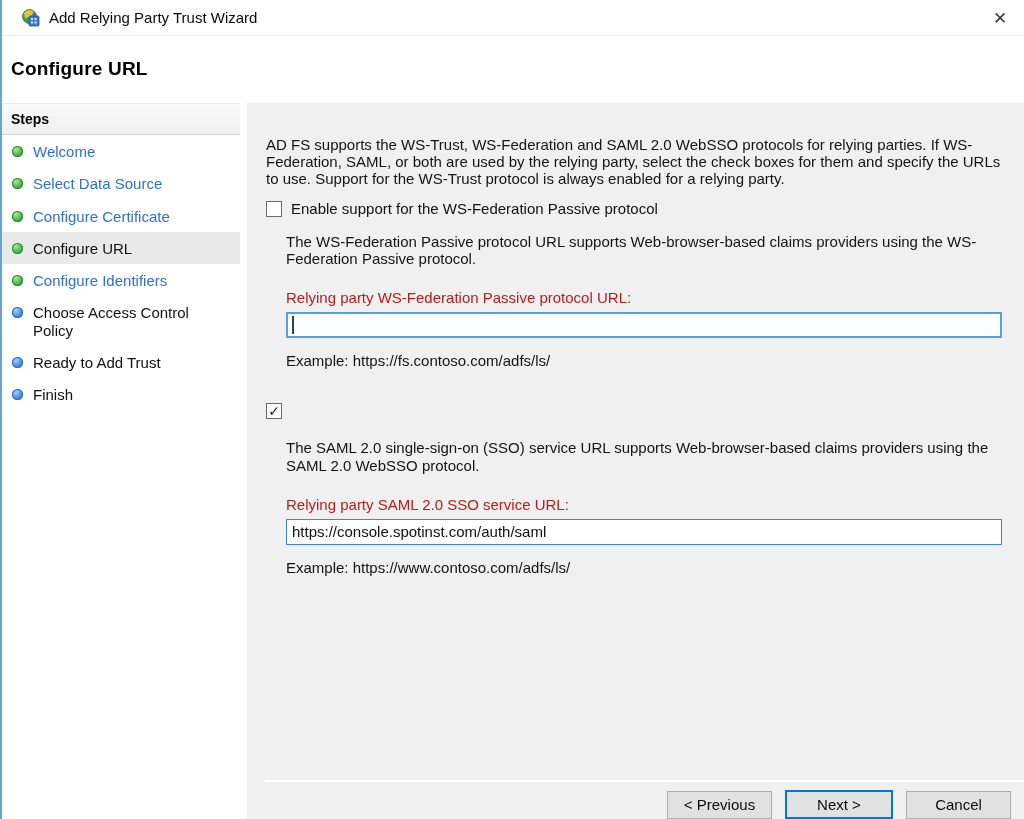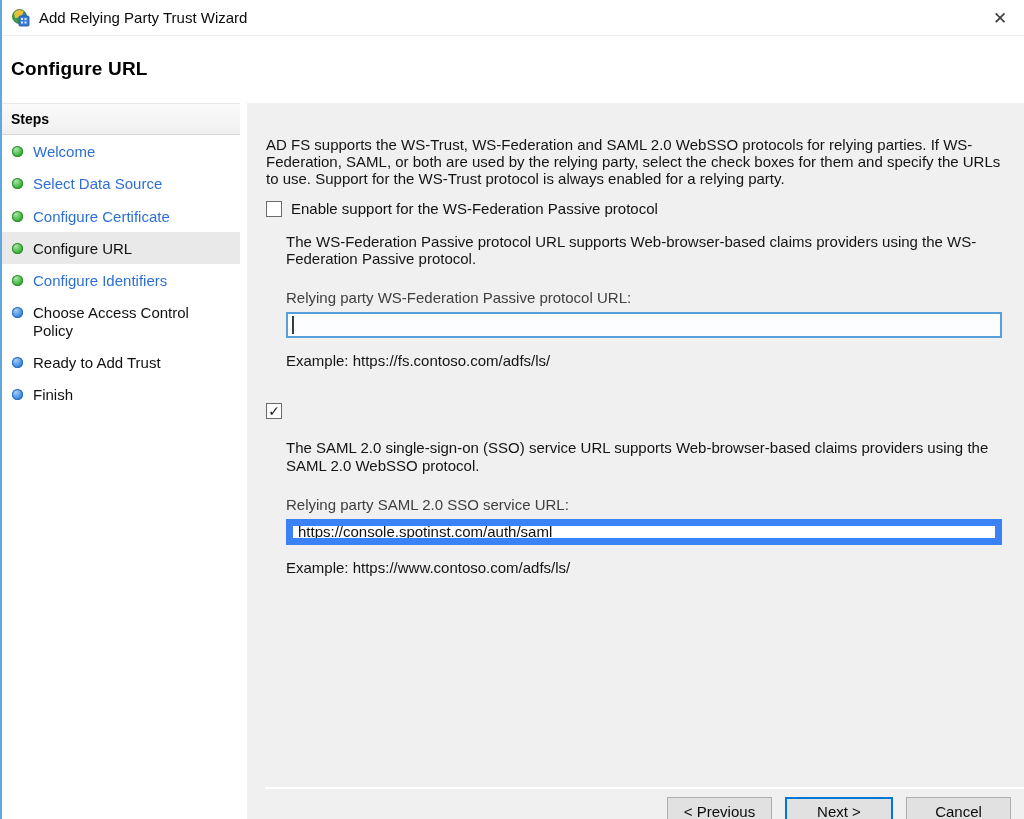--- a/index.html
+++ b/index.html
@@ -8,21 +8,21 @@
 
   .window {
     position: relative; width: 1024px; height: 819px;
     background: #fff; border-left: 2px solid #63a6dc;
     display: flex; flex-direction: column;
   }
 
   
   .titlebar {
     height: 36px; flex: 0 0 36px; display: flex; align-items: center;
-    padding-left: 10px; background: #fff; border-bottom: 1px solid #efefef;
+    padding-left: 20px; background: #fff; border-bottom: 1px solid #efefef;
     position: relative;
   }
   .app-icon { width: 18px; height: 18px; display: inline-block; }
   .title-text { margin-left: 9px; font-size: 15px; color: #0b0b0b; }
   .close-btn {
     position: absolute; right: 10px; top: 5px; width: 28px; height: 26px;
     display: flex; align-items: center; justify-content: center;
     font-size: 17px; color: #3c3c3c; background: transparent; border: 0; cursor: default;
   }
 
@@ -72,41 +72,41 @@
   .checkbox {
     width: 16px; height: 16px; background: #fff; border: 1px solid #6b6b6b;
     display: inline-flex; align-items: center; justify-content: center; flex: 0 0 16px;
     font-size: 14px; color: #1a1a1a; line-height: 1;
   }
   .checkbox.checked::after { content: "\2713"; font-weight: bold; margin-top: -1px; }
   .check-label { font-size: 15px; color: #111; }
 
   .sub-block { margin-left: 20px; }
   .desc { font-size: 15px; line-height: 1.14; color: #141414; max-width: 730px; margin-top: 16px; }
-  .field-label { font-size: 15px; color: #404040; margin-top: 22px; }
+  .field-label { font-size: 15px; color: #b91c1c; margin-top: 22px; }
   .input-wrap { position: relative; margin-top: 6px; width: 716px; }
   .text-input {
     width: 100%; height: 26px; font-family: "Liberation Sans", sans-serif;
     font-size: 15px; color: #111; padding: 0 5px; background: #fff;
-    border: 7px solid #3b82f6; border-radius: 0; outline: none;
+    border: 1px solid #3b82f6; border-radius: 0; outline: none;
   }
   .text-input.focused { border: 2px solid #55a0da; background: #fcfdfe; }
   .caret {
     position: absolute; left: 6px; top: 4px; width: 2px; height: 18px; background: #3c3c3c;
   }
   .example { font-size: 15px; color: #141414; margin-top: 14px; }
 
   .saml-section { margin-top: 34px; }
   .saml-section .desc { margin-top: 20px; }
 
   
   .footer {
-    position: absolute; left: 18px; right: 0; bottom: 0; height: 32px;
+    position: absolute; left: 18px; right: 0; bottom: 0; height: 39px;
     background: #f0f0f0; border-top: 2px solid #ffffff;
-    display: flex; justify-content: flex-end; align-items: flex-start;
+    display: flex; justify-content: flex-end; align-items: center;
     gap: 13px; padding: 8px 13px 0 0;
   }
   .btn {
     min-width: 105px; height: 28px; font-family: "Liberation Sans", sans-serif;
     font-size: 15px; color: #0b0b0b; background: #e1e1e1;
     border: 1px solid #adadad; cursor: default;
   }
   .btn.default { border: 2px solid #0078d7; min-width: 108px; height: 29px; }
 </style>
 </head>

